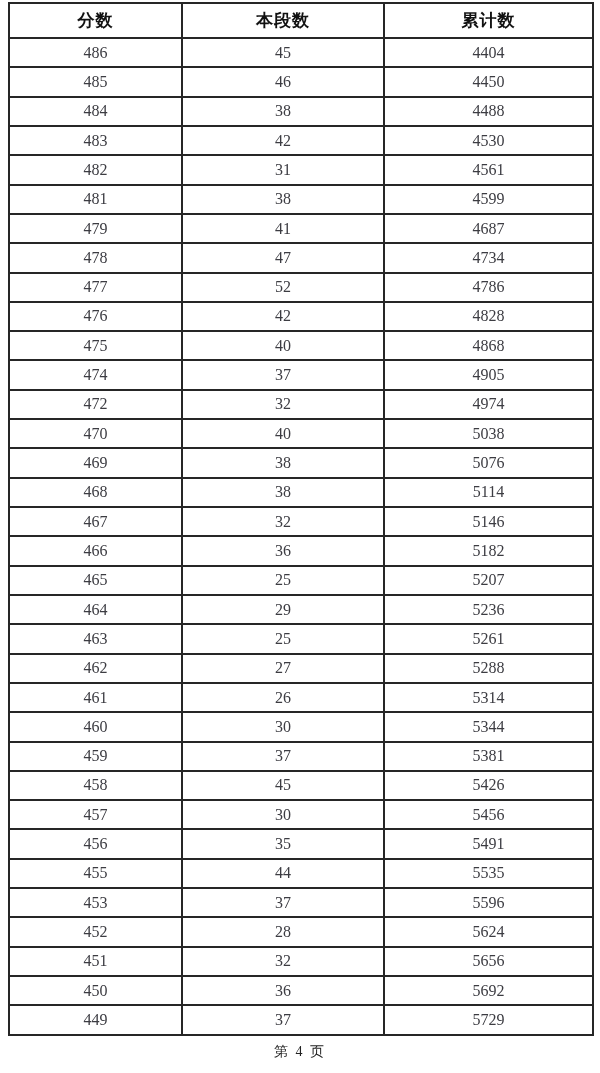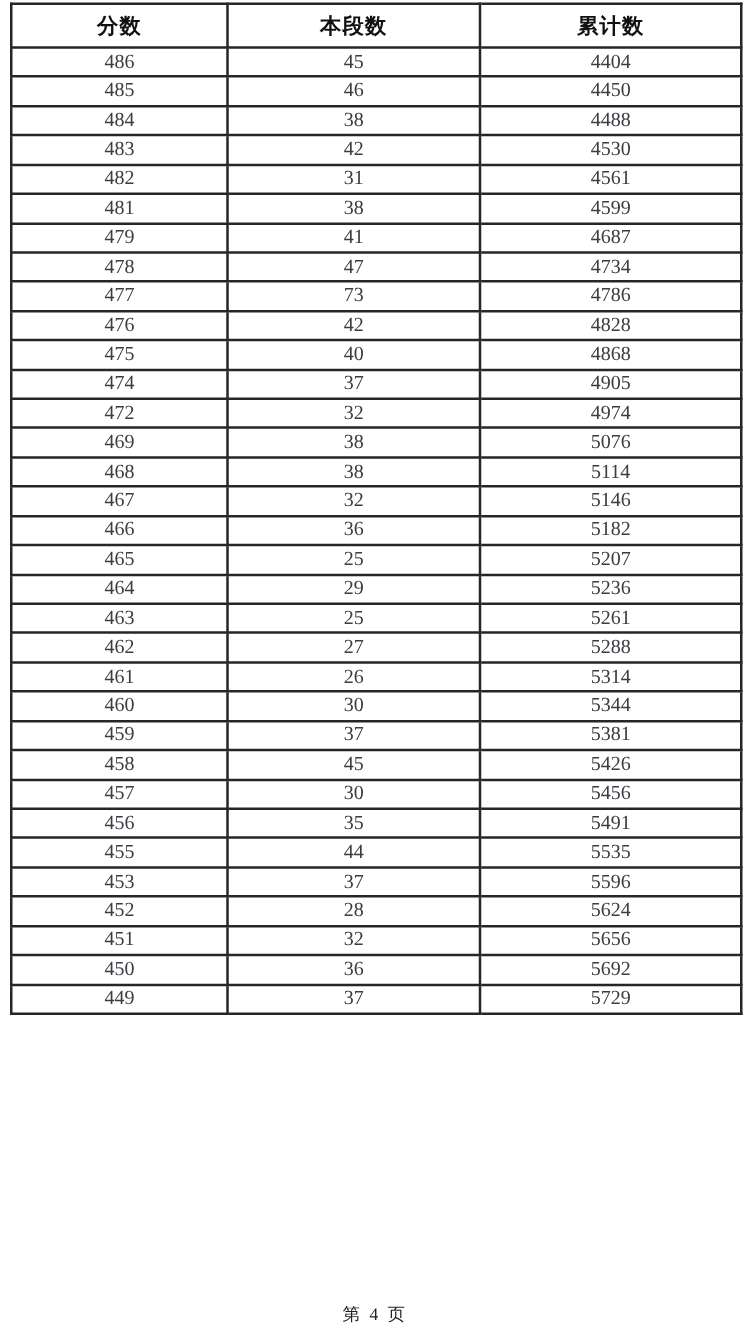--- a/index.html
+++ b/index.html
@@ -12,21 +12,21 @@
     height: 1073px;
     position: relative;
     font-family: "Liberation Serif", serif;
     overflow: hidden;
   }
   .score-table {
     position: absolute;
     left: 8px;
     top: 2px;
     width: 584px;
-    height: 810px;
+    height: 1034px;
     border-collapse: collapse;
     table-layout: fixed;
   }
   .score-table th,
   .score-table td {
     border: 2px solid #262626;
     padding: 0;
     text-align: center;
     vertical-align: middle;
     overflow: hidden;
@@ -111,21 +111,21 @@
         <td>41</td>
         <td>4687</td>
       </tr>
       <tr>
         <td>478</td>
         <td>47</td>
         <td>4734</td>
       </tr>
       <tr>
         <td>477</td>
-        <td>73</td>
+        <td>52</td>
         <td>4786</td>
       </tr>
       <tr>
         <td>476</td>
         <td>42</td>
         <td>4828</td>
       </tr>
       <tr>
         <td>475</td>
         <td>40</td>
@@ -133,20 +133,25 @@
       </tr>
       <tr>
         <td>474</td>
         <td>37</td>
         <td>4905</td>
       </tr>
       <tr>
         <td>472</td>
         <td>32</td>
         <td>4974</td>
+      </tr>
+      <tr>
+        <td>470</td>
+        <td>40</td>
+        <td>5038</td>
       </tr>
       <tr>
         <td>469</td>
         <td>38</td>
         <td>5076</td>
       </tr>
       <tr>
         <td>468</td>
         <td>38</td>
         <td>5114</td>

